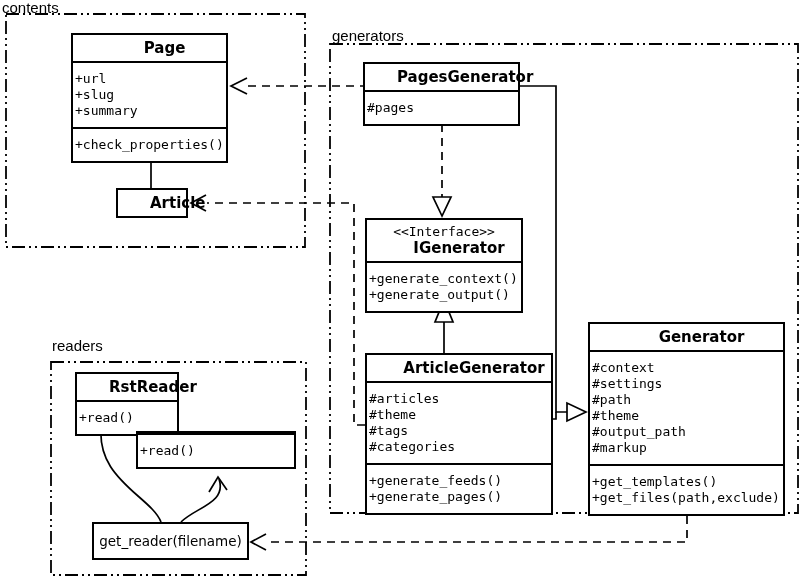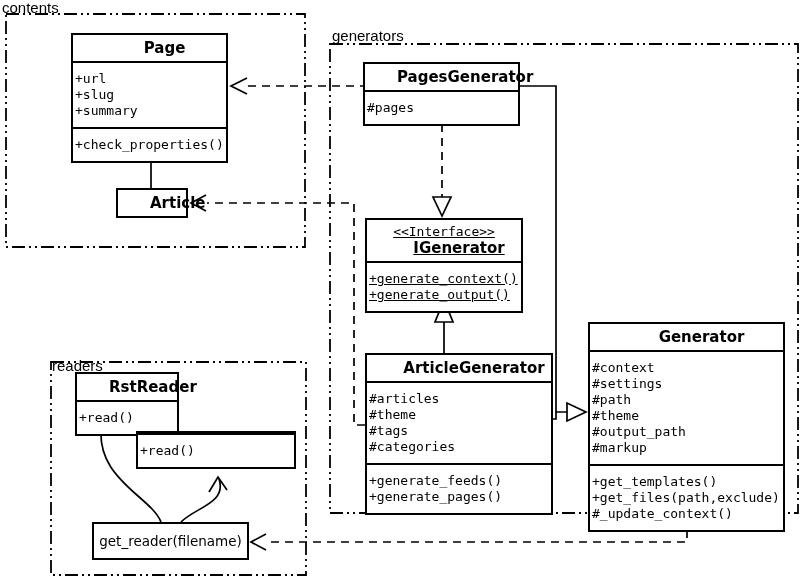--- a/index.html
+++ b/index.html
@@ -36,29 +36,29 @@
     font-size:13px; line-height:16px; padding:8px 2px; white-space:pre;
   }
   .comp div { white-space:pre; }
   .plainbox {
     display:flex; align-items:center; justify-content:center;
     font-family:"DejaVu Sans", sans-serif; font-size:13.5px; white-space:nowrap;
   }
   #box-page             { left:71px;  top:33px;  width:157px; }
   #box-article          { left:116px; top:188px; width:72px;  }
   #box-pages-generator  { left:363px; top:62px;  width:157px; }
-  #box-igenerator       { left:365px; top:218px; width:158px;text-decoration:underline; }
+  #box-igenerator       { left:365px; top:218px; width:158px; }
   #box-article-generator{ left:365px; top:353px; width:188px; }
   #box-generator        { left:588px; top:322px; width:197px; }
   #box-rst-reader       { left:75px;  top:372px; width:104px; }
   #box-mardown-reader   { left:136px; top:431px; width:160px; }
   #box-get-reader       { left:92px;  top:522px; width:157px; height:38px; }
   #label-contents   { left:2px;   top:0px;   }
   #label-generators { left:332px; top:28px;  }
-  #label-readers    { left:52px;  top:358px; }
+  #label-readers    { left:52px;  top:338px; }
 </style>
 </head>
 <body>
 
 <div class="stage">
 
   <svg class="edges" viewBox="0 0 803 579">
 
     <rect class="pkgborder" x="6" y="14" width="299" height="233"></rect>
     <rect class="pkgborder" x="330" y="44" width="468" height="469"></rect>
@@ -120,21 +120,21 @@
 
   <div class="cls" id="box-article-generator">
     <div class="ttl">ArticleGenerator</div>
     <div class="comp"><div>#articles</div><div>#theme</div><div>#tags</div><div>#categories</div></div>
     <div class="comp"><div>+generate_feeds()</div><div>+generate_pages()</div></div>
   </div>
 
   <div class="cls" id="box-generator">
     <div class="ttl">Generator</div>
     <div class="comp"><div>#context</div><div>#settings</div><div>#path</div><div>#theme</div><div>#output_path</div><div>#markup</div></div>
-    <div class="comp"><div>+get_templates()</div><div>+get_files(path,exclude)</div><div>#_update_context()</div></div>
+    <div class="comp"><div>+get_templates()</div><div>+get_files(path,exclude)</div></div>
   </div>
 
   <div class="cls" id="box-rst-reader">
     <div class="ttl">RstReader</div>
     <div class="comp"><div>+read()</div></div>
   </div>
 
   <div class="cls" id="box-mardown-reader">
     <div class="comp"><div>+read()</div></div>
   </div>

